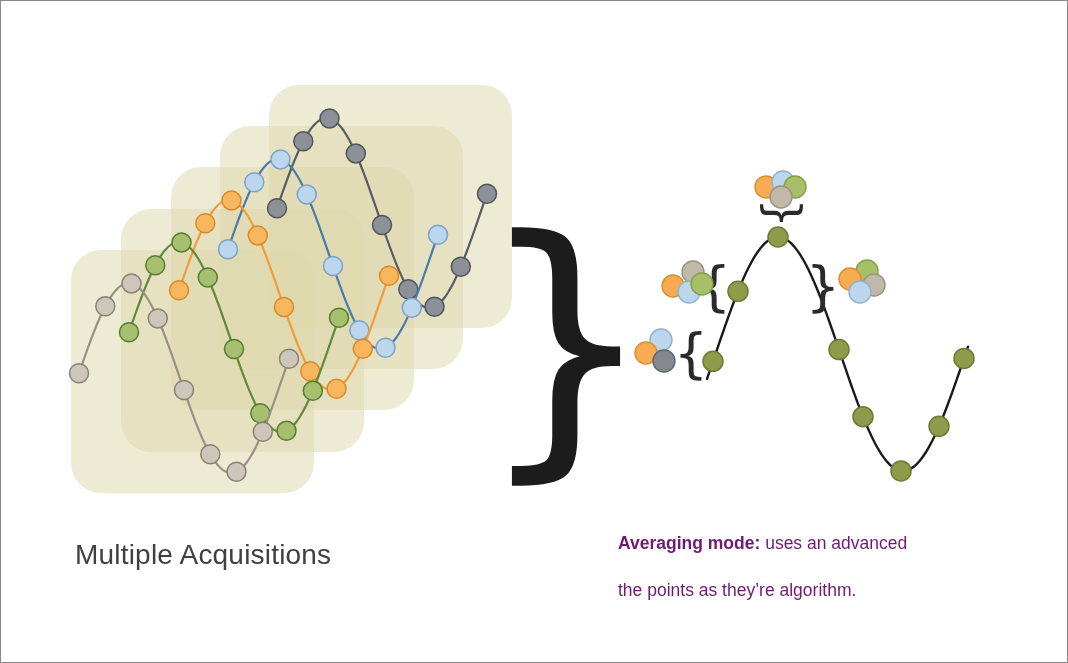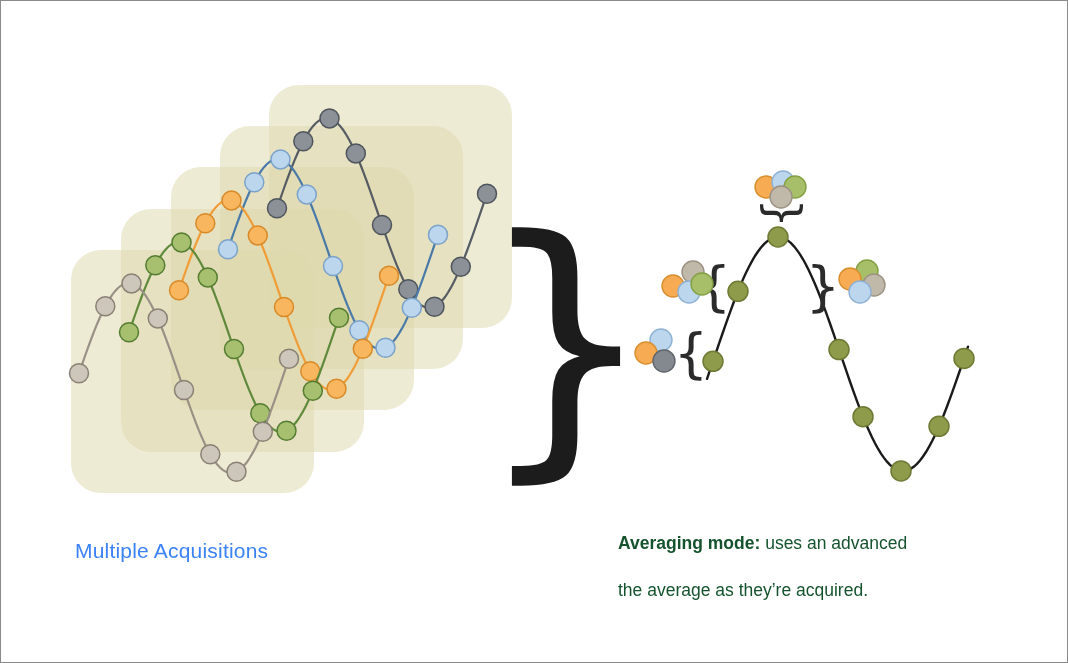--- a/index.html
+++ b/index.html
@@ -9,31 +9,31 @@
     background:#ffffff;
     border:1px solid #8a8a8a;
     box-sizing:border-box;
     font-family:"Liberation Sans", sans-serif;
     overflow:hidden;
   }
   .figure svg{position:absolute;left:0;top:0;}
   .label-left{
     position:absolute;
     left:74px;top:538px;
-    font-size:21px;
-    color:#3b82f6;
+    font-size:28px;
+    color:#404040;
     letter-spacing:0.2px;
   }
   .caption{
     position:absolute;
     left:617px;top:531px;
     width:345px;
     font-size:17.5px;
     line-height:1.34;
-    color:#14532d;
+    color:#701a75;
   }
   .caption b{font-weight:bold;}
 </style>
 </head>
 <body>
 
 <div class="figure">
   <svg width="1068" height="663" viewBox="0 0 1068 663" id="diagram-svg">
       <rect x="268" y="84" width="243" height="243" rx="30" ry="30" fill="#ded8ab" fill-opacity="0.5"></rect>
       <rect x="219" y="125" width="243" height="243" rx="30" ry="30" fill="#ded8ab" fill-opacity="0.5"></rect>
@@ -119,15 +119,15 @@
       <circle cx="849" cy="278" r="11" fill="#f7ab52" stroke="#d88f2f" stroke-width="1.4"></circle>
       <circle cx="873" cy="284" r="11" fill="#c0b8a8" stroke="#9b9283" stroke-width="1.4"></circle>
       <circle cx="859" cy="291" r="11" fill="#bcd6ee" stroke="#8fb2d4" stroke-width="1.4"></circle>
     </svg>
 
   <div class="label-left">Multiple Acquisitions</div>
 
   <div class="caption">
     <b>Averaging mode:</b><span> uses an advanced</span><br>
     <br>
-    <span>the average as they’re acquired.</span>
+    <span>the points as they’re algorithm.</span>
   </div>
 </div>
 
 </body></html>

